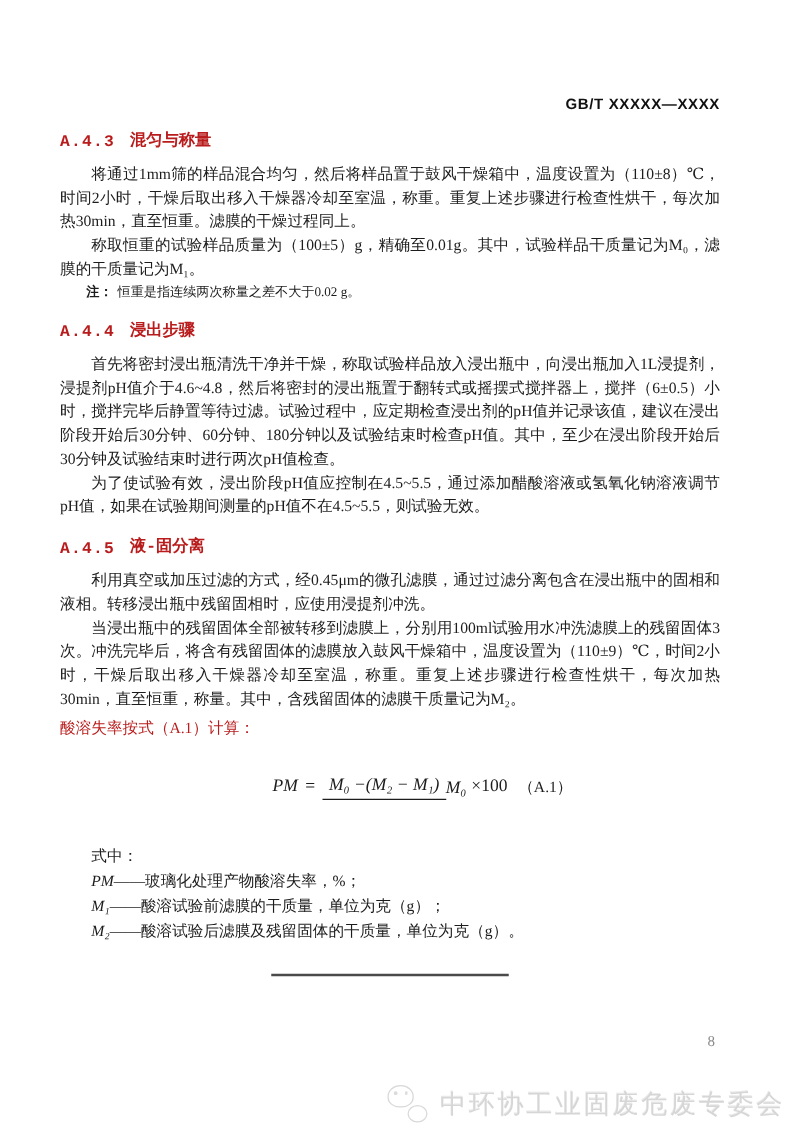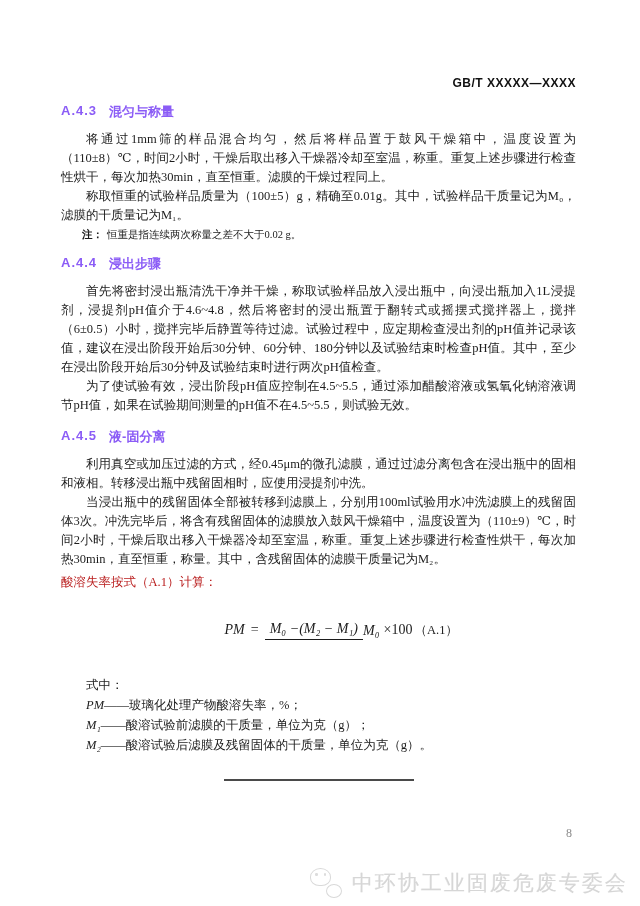--- a/index.html
+++ b/index.html
@@ -1,41 +1,41 @@
 <!DOCTYPE html>
 <html><head>
 <meta charset="utf-8">
 <style>
   html,body{margin:0;padding:0;background:#ffffff;}
   .page{
     position:relative;
     width:640px;height:906px;
     background:#ffffff;
     box-sizing:border-box;
-    padding:76px 64px 0 61px;
+    padding:76px 64px 0 48px;
     font-family:"Liberation Serif","DejaVu Serif",serif;
     color:#1c1c1c;
     overflow:hidden;
   }
   .doc-header{
     text-align:right;
     font-family:"Liberation Sans","DejaVu Sans",sans-serif;
     font-weight:bold;
     font-size:12px;
     letter-spacing:0.5px;
     color:#111;
   }
   .sec-h{
     margin:13px 0 9px 0;
-    font-family:Liberation Sans, sans-serif;
+    font-family:Liberation Mono, monospace;
     font-weight:bold;
     font-size:13px;
-    color:#8b5cf6;
+    color:#b91c1c;
     display:flex;
-    align-items:flex-start;
+    align-items:flex-end;
   }
   .sec-num{margin-right:12px;letter-spacing:1px;}
   .body-p{
     margin:0;
     font-size:12.5px;
     line-height:19px;
     text-align:justify;
     text-indent:2em;
     color:#1c1c1c;
   }

